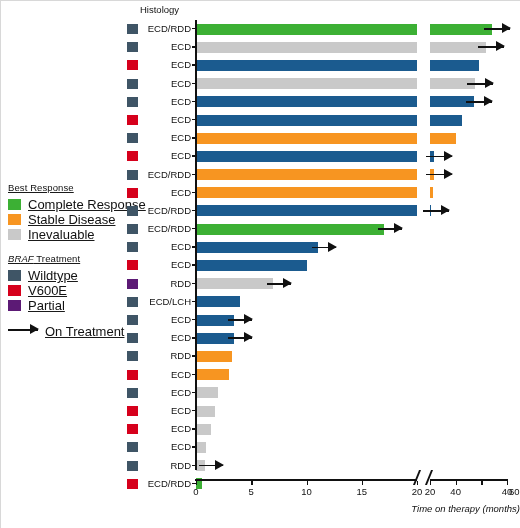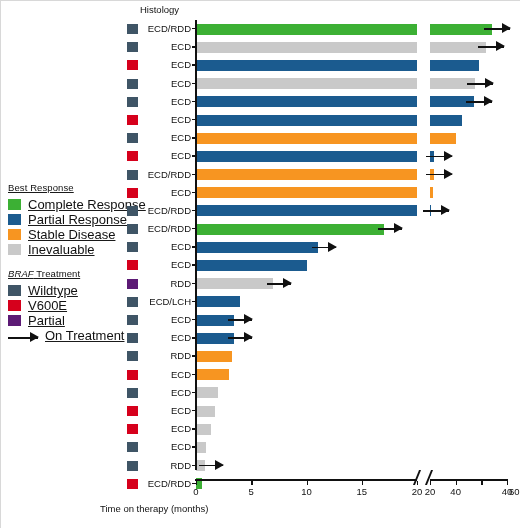--- a/index.html
+++ b/index.html
@@ -13,21 +13,21 @@
   }
   #root{position:absolute;left:0;top:0;width:520px;height:528px;}
 
   
   .legend{position:absolute;left:8px;top:182px;width:150px;text-decoration:underline;}
   .legend-title{font-size:9.5px;color:#111;margin-bottom:4px;letter-spacing:.1px;}
   .legend-row{display:flex;align-items:center;height:15px;margin-bottom:0px;}
   .sw{width:13px;height:11px;margin-right:7px;flex:0 0 auto;}
   .legend-label{font-size:13px;color:#111;white-space:nowrap;}
   .legend-gap{height:11px;}
-  .arrow-legend{display:flex;align-items:flex-end;height:15px;}
+  .arrow-legend{display:flex;align-items:flex-start;height:15px;margin-top:11px;}
   .arrow-legend .arrowbox{width:30px;height:11px;margin-right:7px;position:relative;flex:0 0 auto;}
 
   
   .plot{position:absolute;left:0;top:0;width:520px;height:412px;}
   .hist-header{position:absolute;font-size:9.5px;color:#111;left:140px;top:4px;}
 
   .rows{position:absolute;left:0;top:20px;width:520px;}
   .row{position:relative;height:18.2px;}
 
   .gt-sw{position:absolute;left:127px;width:11px;height:10px;top:4px;}
@@ -46,40 +46,36 @@
                border-top:5.5px solid transparent;border-bottom:5.5px solid transparent;
                border-left:9px solid #111;}
 
   
   .yaxis{position:absolute;left:195px;top:20px;width:1.6px;height:450px;background:#111;}
   .xaxis-l{position:absolute;left:195px;top:479px;width:222px;height:1.6px;background:#111;}
   .xaxis-r{position:absolute;left:430px;top:479px;width:78px;height:1.6px;background:#111;}
   .xtick{position:absolute;top:480.6px;width:1.4px;height:4px;background:#111;}
   .xlab{position:absolute;top:486px;font-size:9.5px;color:#111;transform:translateX(-50%);white-space:nowrap;}
   .brk{position:absolute;width:1.6px;height:15px;background:#111;top:470px;}
-  .xtitle{position:absolute;top:503px;left:0;width:520px;text-align:left;font-size:9.5px;color:#111;}
+  .xtitle{position:absolute;top:503px;left:0;width:520px;text-align:right;font-size:9.5px;color:#111;font-style:italic;}
   .xtitle span{display:inline-block;margin-left:100px;}
   .frame{position:absolute;left:0;top:0;width:519px;height:527px;border:1px solid #d8d8d8;pointer-events:none;}
 </style>
 </head>
 <body>
 
 <div id="root">
 
   <div class="legend">
 
     <div class="legend-title">Best Response</div>
     <div id="legend-response-items">
         <div class="legend-row">
           <span class="sw" style="background: rgb(60, 176, 52);"></span>
           <span class="legend-label">Complete Response</span>
-        </div>
-        <div class="legend-row">
-          <span class="sw" style="background: rgb(27, 91, 143);"></span>
-          <span class="legend-label">Partial Response</span>
         </div>
         <div class="legend-row">
           <span class="sw" style="background: rgb(247, 149, 33);"></span>
           <span class="legend-label">Stable Disease</span>
         </div>
         <div class="legend-row">
           <span class="sw" style="background: rgb(201, 201, 201);"></span>
           <span class="legend-label">Inevaluable</span>
         </div>
       </div>

